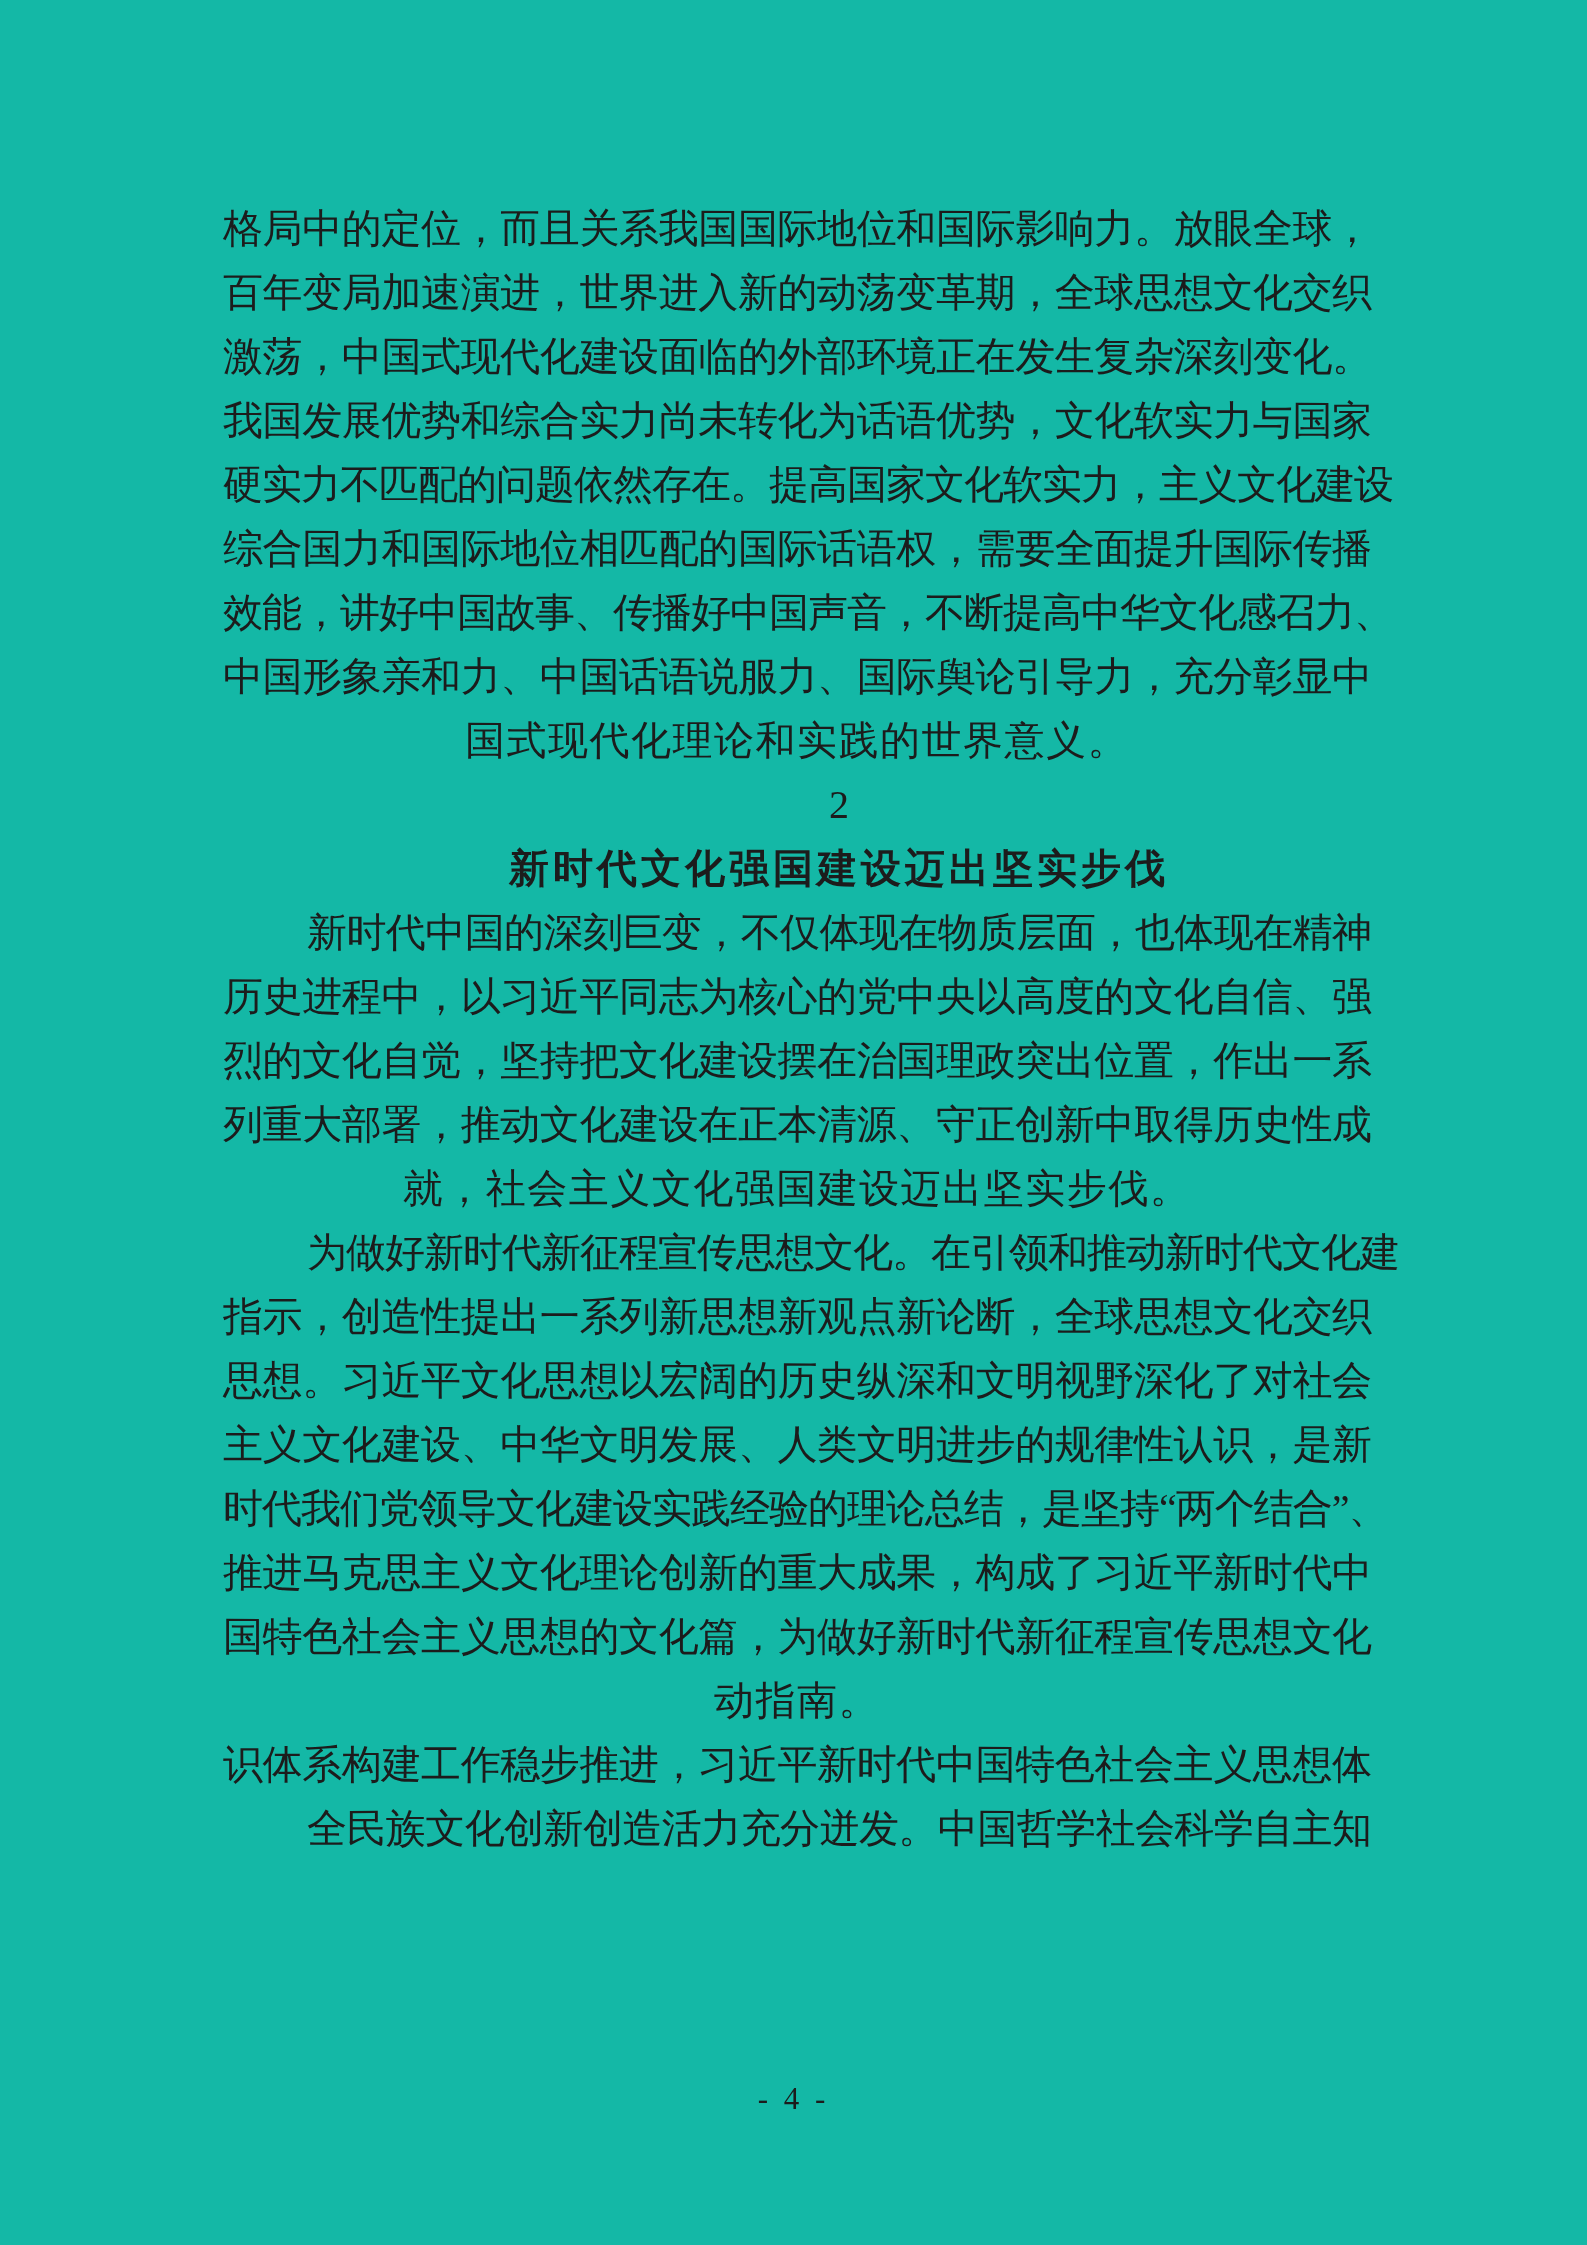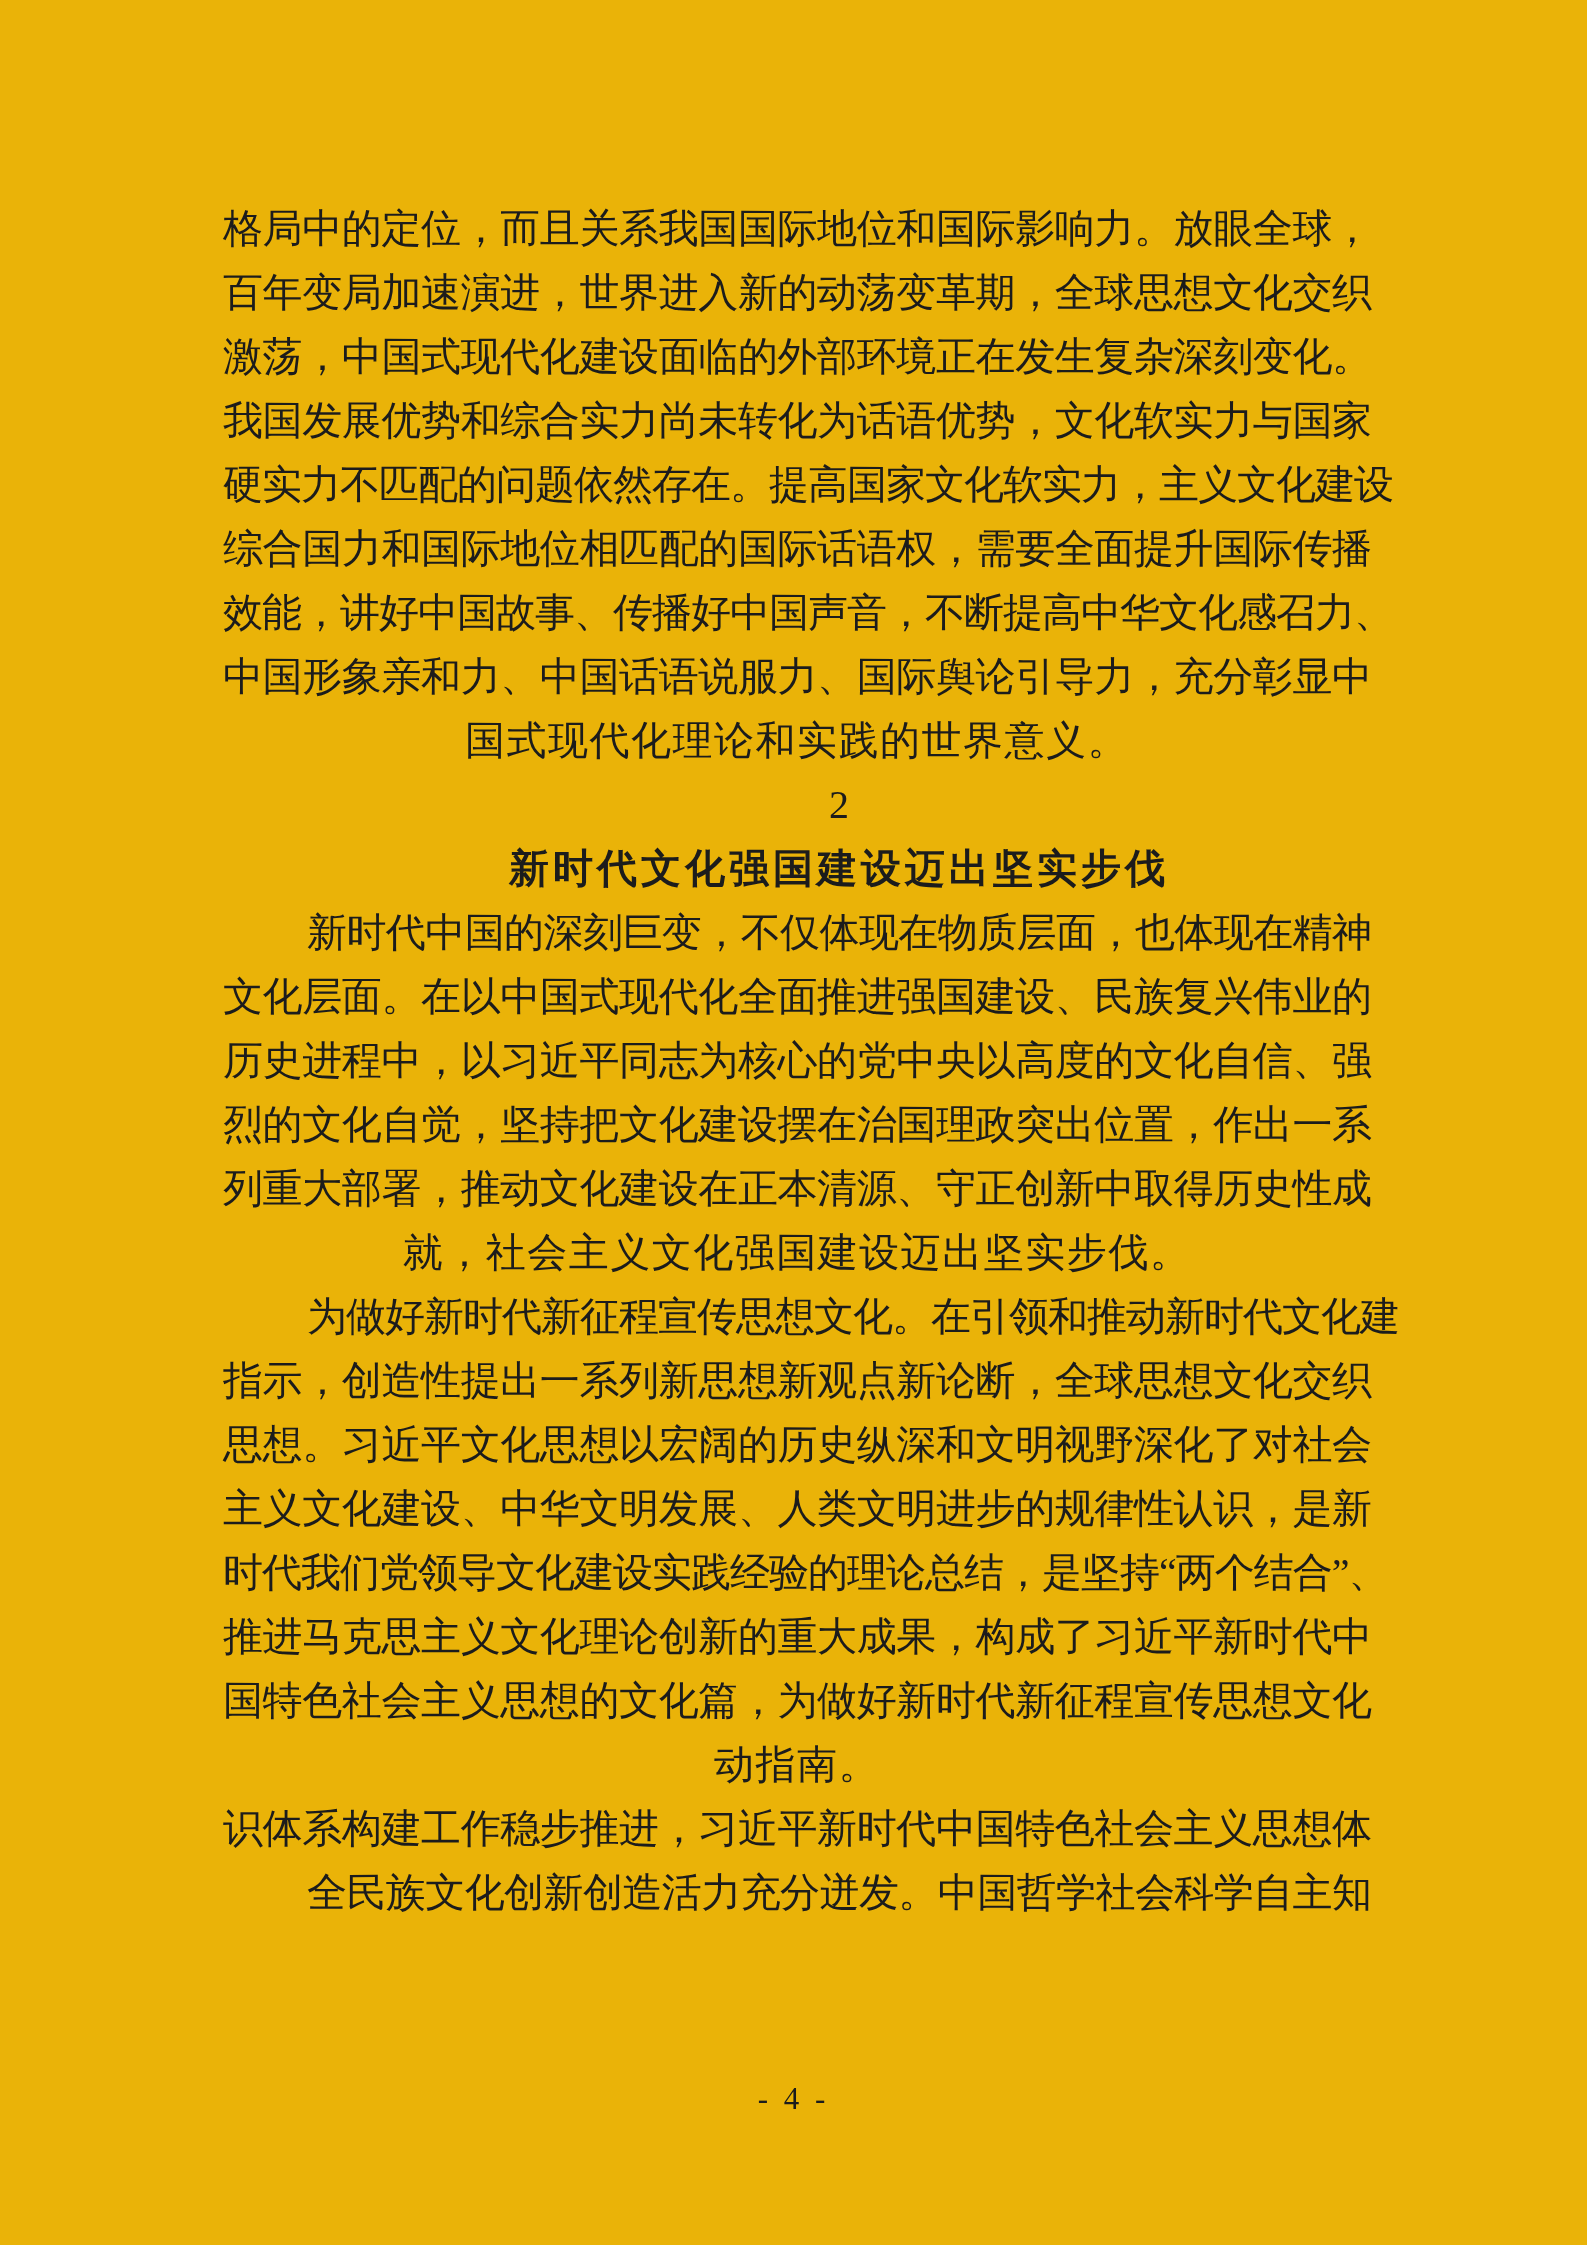--- a/index.html
+++ b/index.html
@@ -4,21 +4,21 @@
 <style>
   html, body {
     margin: 0;
     padding: 0;
     background: #ffffff;
   }
   .page {
     position: relative;
     width: 1587px;
     height: 2245px;
-    background: #eab308;
+    background: #14b8a6;
     overflow: hidden;
     font-family: "Liberation Serif", "DejaVu Serif", serif;
     color: #1c1c1c;
   }
   .text-block {
     position: absolute;
     left: 223px;
     top: 197px;
     width: 1148px;
   }
@@ -71,21 +71,20 @@
       <div class="line fill">激荡，中国式现代化建设面临的外部环境正在发生复杂深刻变化。</div>
       <div class="line fill">我国发展优势和综合实力尚未转化为话语优势，文化软实力与国家</div>
       <div class="line fill">硬实力不匹配的问题依然存在。提高国家文化软实力，主义文化建设</div>
       <div class="line fill">综合国力和国际地位相匹配的国际话语权，需要全面提升国际传播</div>
       <div class="line fill">效能，讲好中国故事、传播好中国声音，不断提高中华文化感召力、</div>
       <div class="line fill">中国形象亲和力、中国话语说服力、国际舆论引导力，充分彰显中</div>
       <div class="line plain">国式现代化理论和实践的世界意义。</div>
       <div class="line plain indent section-number">2</div>
       <div class="line plain indent heading">新时代文化强国建设迈出坚实步伐</div>
       <div class="line fill indent">新时代中国的深刻巨变，不仅体现在物质层面，也体现在精神</div>
-      <div class="line fill">文化层面。在以中国式现代化全面推进强国建设、民族复兴伟业的</div>
       <div class="line fill">历史进程中，以习近平同志为核心的党中央以高度的文化自信、强</div>
       <div class="line fill">烈的文化自觉，坚持把文化建设摆在治国理政突出位置，作出一系</div>
       <div class="line fill">列重大部署，推动文化建设在正本清源、守正创新中取得历史性成</div>
       <div class="line plain">就，社会主义文化强国建设迈出坚实步伐。</div>
       <div class="line fill indent">为做好新时代新征程宣传思想文化。在引领和推动新时代文化建</div>
       <div class="line fill">指示，创造性提出一系列新思想新观点新论断，全球思想文化交织</div>
       <div class="line fill">思想。习近平文化思想以宏阔的历史纵深和文明视野深化了对社会</div>
       <div class="line fill">主义文化建设、中华文明发展、人类文明进步的规律性认识，是新</div>
       <div class="line fill">时代我们党领导文化建设实践经验的理论总结，是坚持“两个结合”、</div>
       <div class="line fill">推进马克思主义文化理论创新的重大成果，构成了习近平新时代中</div>

